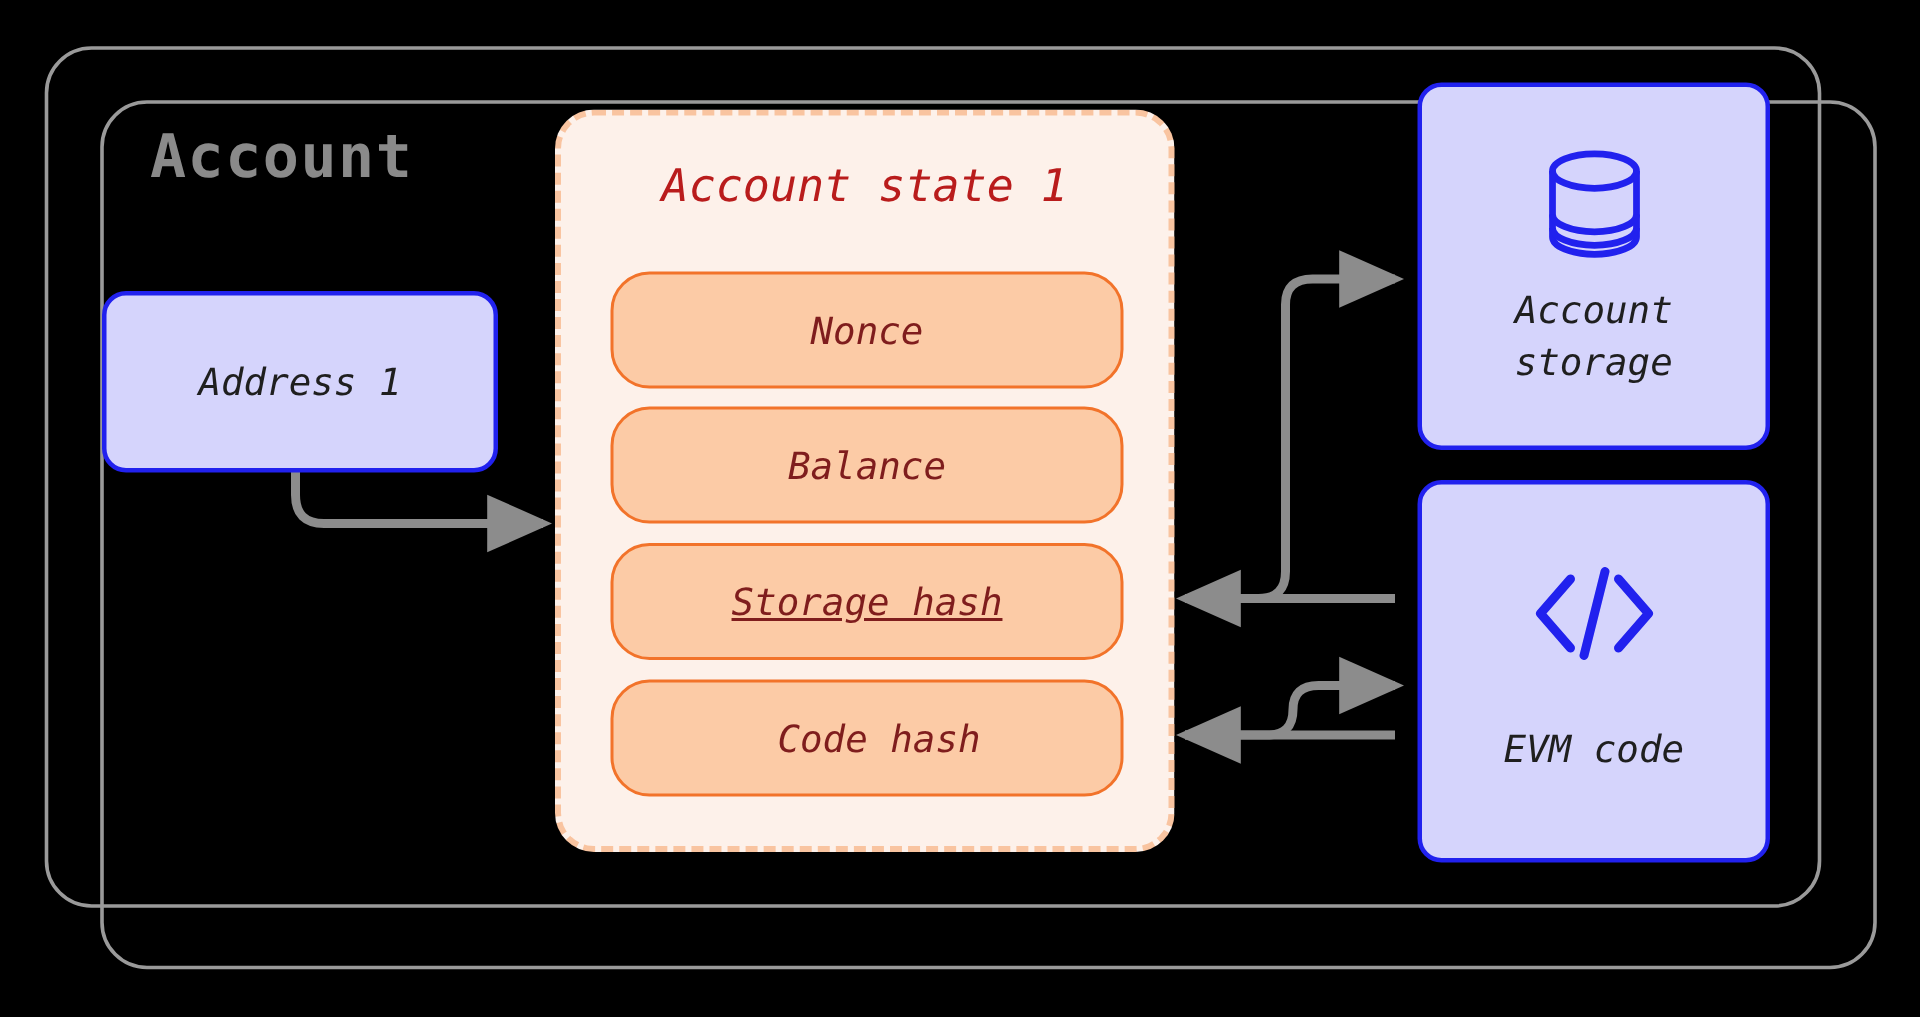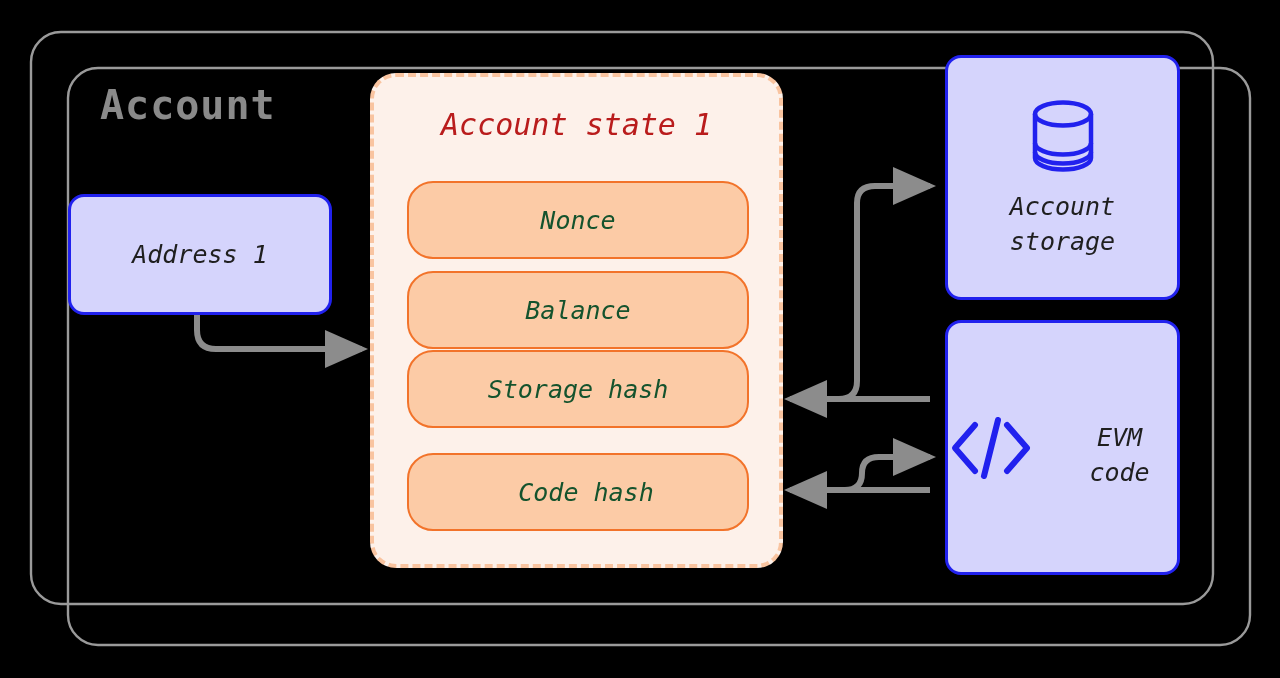--- a/index.html
+++ b/index.html
@@ -28,31 +28,31 @@
     background:#fdf1ea;border:4px dashed #f9c4a0;border-radius:26px;
     box-sizing:border-box;
   }
   .panel-title{
     position:absolute;left:0;top:30px;width:100%;text-align:center;
     color:#b91c1c;font-style:italic;font-size:30px;
     font-family:"DejaVu Sans Mono","Liberation Mono",monospace;
   }
   .field-box{
     background:#fccba6;border:2px solid #f2732a;border-radius:26px;
-    color:#14532d;font-style:italic;font-size:25px;left:33px;width:342px;height:78px;
+    color:#7f1d1d;font-style:italic;font-size:25px;left:33px;width:342px;height:78px;
   }
   #field-nonce{top:104px;}
   #field-balance{top:194px;}
-  #field-storage-hash{top:273px;}
+  #field-storage-hash{top:285px;text-decoration:underline;}
   #field-code-hash{top:376px;padding-left:16px;}
 
   #account-storage{left:945px;top:55px;width:235px;height:245px;
      flex-direction:column;gap:10px;border-radius:16px;}
   #evm-code{left:945px;top:320px;width:235px;height:255px;
-     flex-direction:row;gap:28px;border-radius:16px;}
+     flex-direction:column;gap:28px;border-radius:16px;}
   .node-icon{display:flex;align-items:center;justify-content:center;}
   .node-label{font-style:italic;font-size:25px;line-height:1.4;white-space:pre-line;}
   #account-storage .node-label{margin-top:4px;}
   #evm-code .node-label{margin-top:14px;}
 </style>
 </head>
 <body>
 
 <div id="stage">
 

